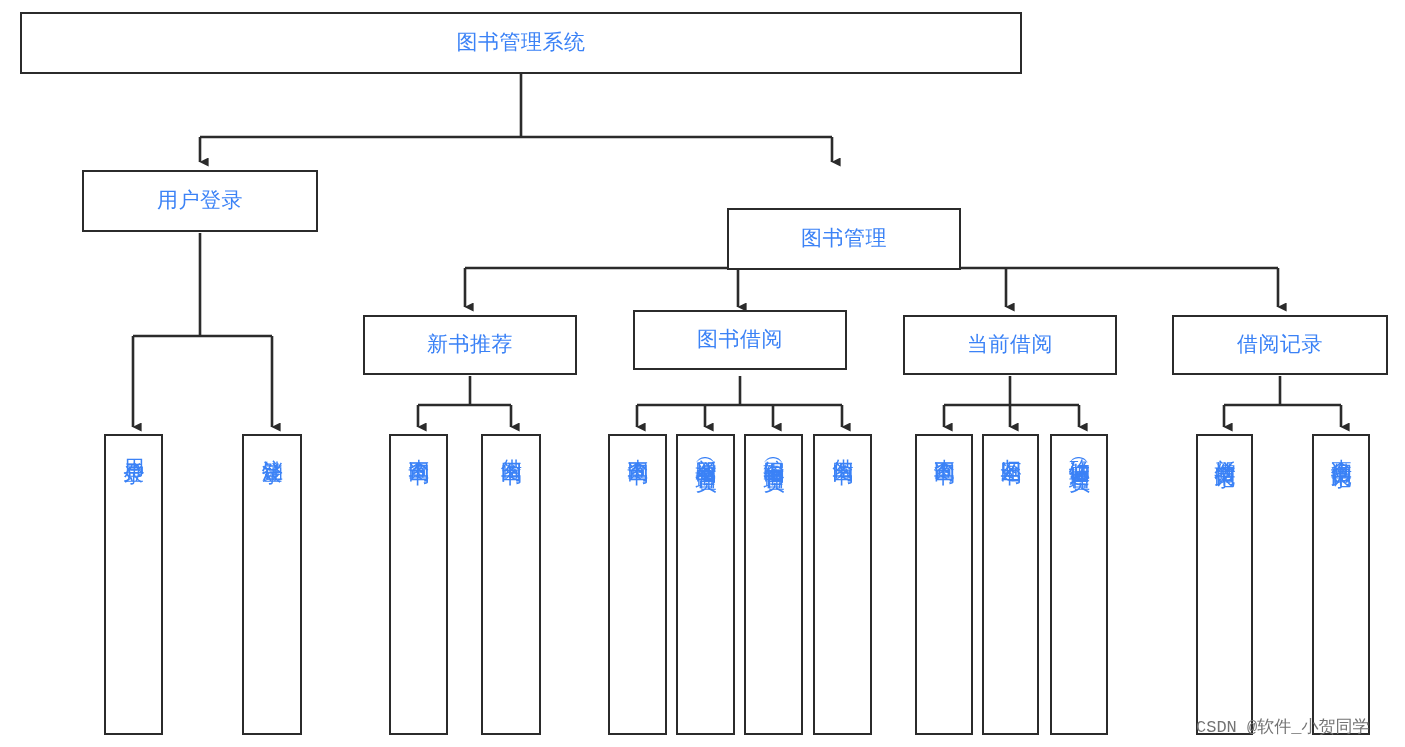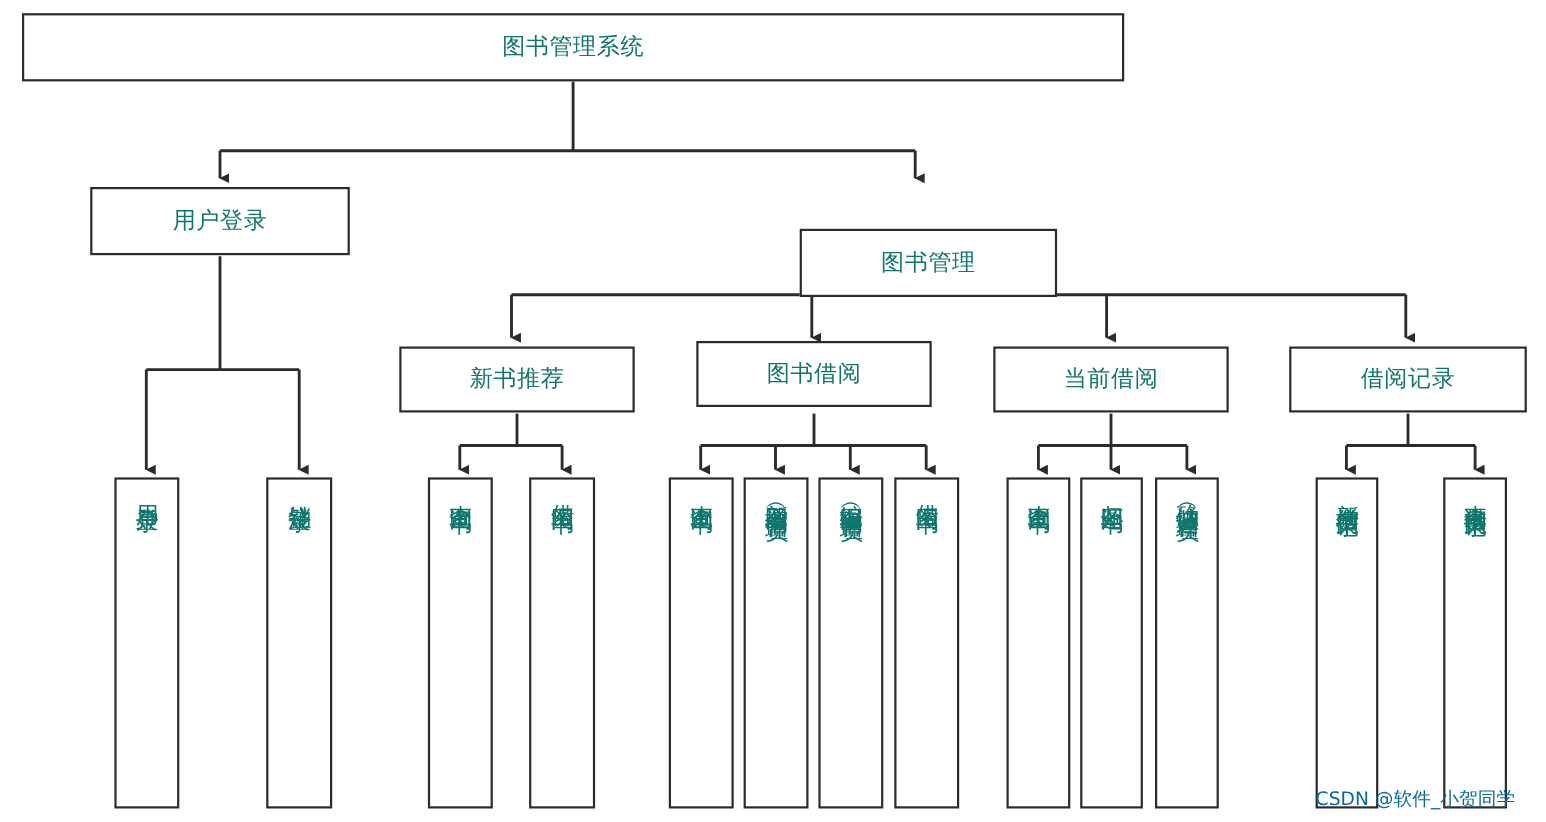--- a/index.html
+++ b/index.html
@@ -29,21 +29,21 @@
     pointer-events: none;
   }
   .node {
     position: absolute;
     box-sizing: border-box;
     border: 2px solid #2b2b2b;
     background: #ffffff;
     display: flex;
     align-items: center;
     justify-content: center;
-    color: #0f766e;
+    color: #3b82f6;
   }
   .node .label {
     display: block;
     text-align: center;
     line-height: 1.12;
     letter-spacing: 0.5px;
   }
   
   .node.horizontal .label {
     writing-mode: horizontal-tb;
@@ -62,23 +62,24 @@
     writing-mode: vertical-rl;
     text-orientation: upright;
     font-size: 21px;
     line-height: 1.0;
     letter-spacing: 2px;
     white-space: nowrap;
   }
   .watermark {
     position: absolute;
     font-size: 17px;
-    color: #0369a1;
+    color: #737373;
     white-space: nowrap;
     user-select: none;
+    font-family: Liberation Mono, monospace;
   }
 </style>
 </head>
 <body>
 
 <div id="diagram-root">
 
   <svg id="edge-layer" viewBox="0 0 1405 747" xmlns="http://www.w3.org/2000/svg">
     <defs>
       <marker id="arrow" markerWidth="10" markerHeight="10" refX="4.5" refY="8.6" orient="auto" markerUnits="userSpaceOnUse">

